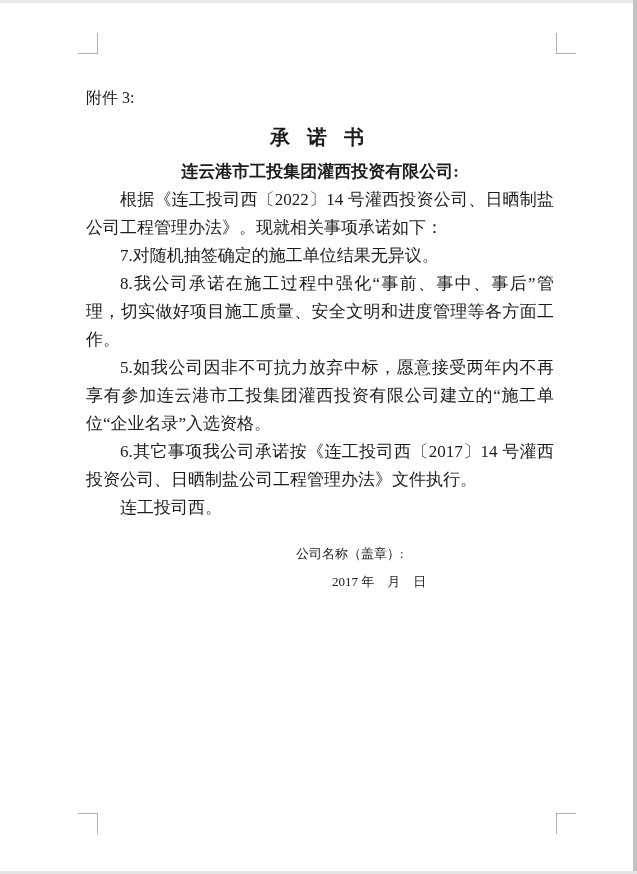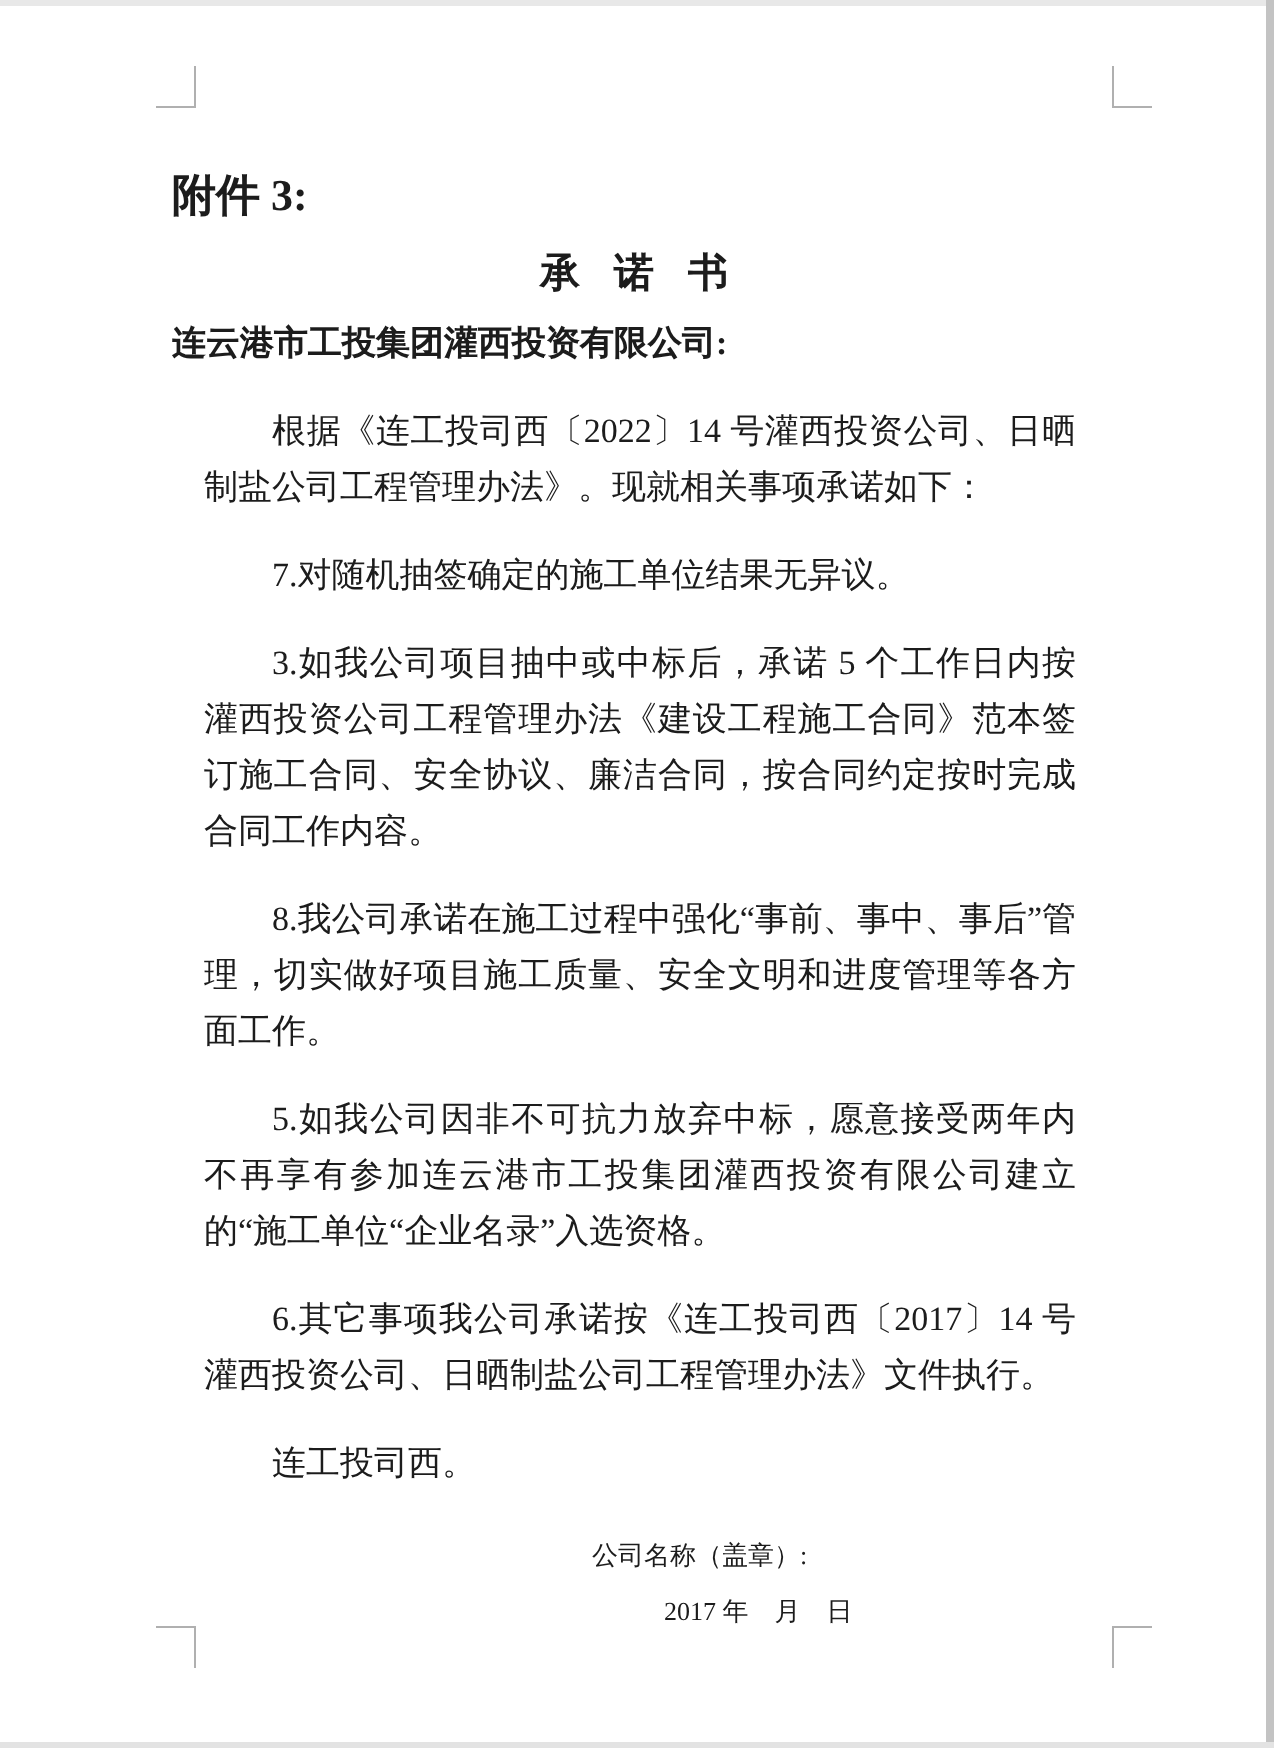--- a/index.html
+++ b/index.html
@@ -19,40 +19,41 @@
   
   .crop { position: absolute; width: 19px; height: 20px; }
   .crop-tl { left: 78px;  top: 33px;  border-right: 1px solid #b0b0b0; border-bottom: 1px solid #b0b0b0; }
   .crop-tr { left: 556px; top: 33px;  border-left: 1px solid #b0b0b0;  border-bottom: 1px solid #b0b0b0; }
   .crop-bl { left: 78px;  top: 813px; border-right: 1px solid #b0b0b0; border-top: 1px solid #b0b0b0; }
   .crop-br { left: 556px; top: 813px; border-left: 1px solid #b0b0b0;  border-top: 1px solid #b0b0b0; }
 
   .content { position: absolute; left: 86px; top: 88px; width: 468px; }
 
   .attachment {
-    font-weight: bold;
-    font-size: 22px;
+    font-weight: normal;
+    font-size: 16px;
     line-height: 20px;
   }
   .title {
     font-size: 20px;
     font-weight: bold;
     text-align: center;
     letter-spacing: 6px;
     margin: 14px 0 6px 0;
     line-height: 30px;
     text-indent: 0;
   }
   .addressee {
     font-weight: bold;
     font-size: 17px;
     line-height: 28px;
+    text-align: center;
   }
   p.para {
-    margin: 16px;
+    margin: 0;
     font-size: 17px;
     line-height: 28px;
     text-align: justify;
     text-indent: 2em;
     word-break: break-all;
   }
   .signature {
     margin-top: 18px;
     font-size: 13px;
     line-height: 28px;
@@ -72,21 +73,20 @@
 <div class="crop crop-bl"></div>
 <div class="crop crop-br"></div>
 
 <div class="content">
   <div class="attachment">附件 3:</div>
   <div class="title">承 诺 书</div>
   <div class="addressee">连云港市工投集团灌西投资有限公司:</div>
 
   <p class="para">根据《连工投司西〔2022〕14 号灌西投资公司、日晒制盐公司工程管理办法》。现就相关事项承诺如下：</p>
   <p class="para">7.对随机抽签确定的施工单位结果无异议。</p>
-  <p class="para">3.如我公司项目抽中或中标后，承诺 5 个工作日内按灌西投资公司工程管理办法《建设工程施工合同》范本签订施工合同、安全协议、廉洁合同，按合同约定按时完成合同工作内容。</p>
   <p class="para">8.我公司承诺在施工过程中强化“事前、事中、事后”管理，切实做好项目施工质量、安全文明和进度管理等各方面工作。</p>
   <p class="para">5.如我公司因非不可抗力放弃中标，愿意接受两年内不再享有参加连云港市工投集团灌西投资有限公司建立的“施工单位“企业名录”入选资格。</p>
   <p class="para">6.其它事项我公司承诺按《连工投司西〔2017〕14 号灌西投资公司、日晒制盐公司工程管理办法》文件执行。</p>
   <p class="para">连工投司西。</p>
 
   <div class="signature">
     <div class="sig-company">公司名称（盖章）:</div>
     <div class="sig-date">2017 年　月　日</div>
   </div>
 </div>

